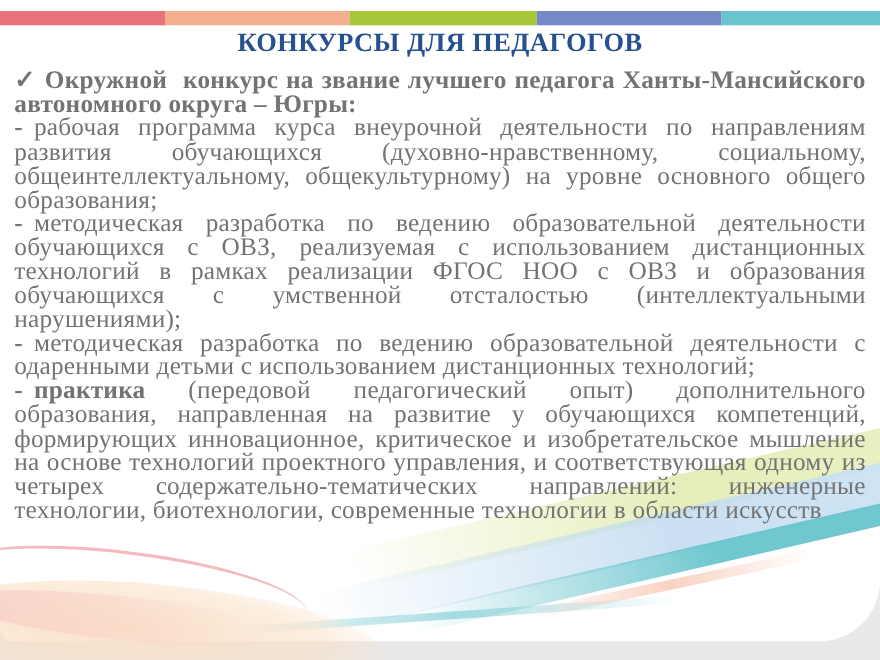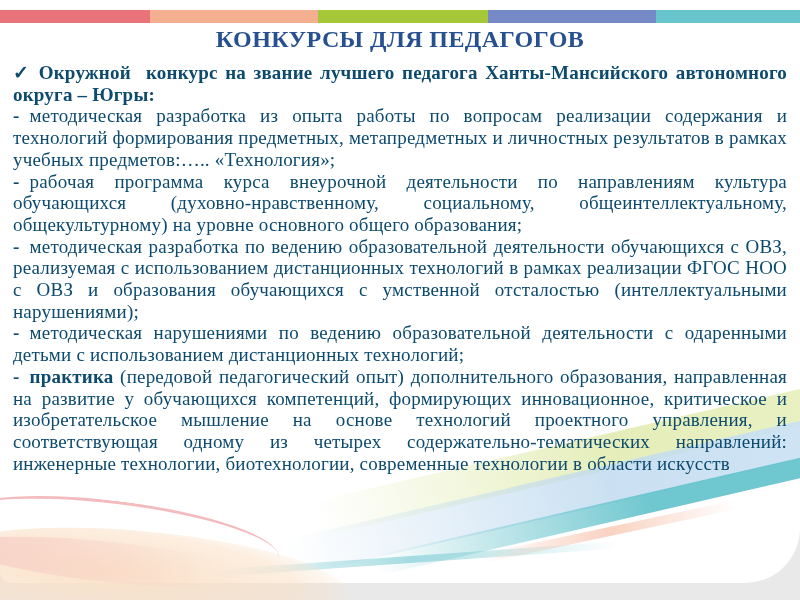--- a/index.html
+++ b/index.html
@@ -73,22 +73,22 @@
     text-align:center;
     font-size:24px;font-weight:bold;
     color:#26508f;
     letter-spacing:.4px;
     z-index:2;
   }
   
   .body-text{
     position:absolute;top:62px;left:13px;right:13px;
     z-index:2;
-    font-size:19px;line-height:21.7px;letter-spacing:.2px;
-    color:#0c4a6e;
+    font-size:23px;line-height:21.7px;letter-spacing:.2px;
+    color:#737373;
     text-align:justify;
   }
   .body-text p{margin:0;}
   .bold{font-weight:bold;}
   .bolditalic{font-weight:bold;font-style:italic;}
   .gap-above{margin-top:21px !important;}
   .bullet{font-weight:bold;margin-right:10px;}
   .bullet.check{margin-right:7px;}
   .lead-bold{font-weight:bold;font-family:Liberation Serif, serif;}
 </style>
@@ -118,34 +118,31 @@
 
   <div class="title">КОНКУРСЫ ДЛЯ ПЕДАГОГОВ</div>
 
   <div class="body-text">
 
     <p class="bold">
       <span class="bullet check">✓</span><span>Окружной&nbsp; конкурс на звание лучшего педагога Ханты-Мансийского автономного округа – Югры:</span>
     </p>
 
 
-    <p>
-      <span class="bullet">-</span><span>методическая разработка из опыта работы по вопросам реализации содержания и технологий формирования предметных, метапредметных и личностных результатов в рамках учебных предметов:….. «Технология»;</span>
-    </p>
 
     <p>
-      <span class="bullet">-</span><span>рабочая программа курса внеурочной деятельности по направлениям культура обучающихся (духовно-нравственному, социальному, общеинтеллектуальному, общекультурному) на уровне основного общего образования;</span>
+      <span class="bullet">-</span><span>рабочая программа курса внеурочной деятельности по направлениям развития обучающихся (духовно-нравственному, социальному, общеинтеллектуальному, общекультурному) на уровне основного общего образования;</span>
     </p>
 
     <p>
       <span class="bullet">-</span><span>методическая разработка по ведению образовательной деятельности обучающихся с ОВЗ, реализуемая с использованием дистанционных технологий в рамках реализации ФГОС НОО с ОВЗ и образования обучающихся с умственной отсталостью (интеллектуальными нарушениями);</span>
     </p>
 
     <p>
-      <span class="bullet">-</span><span>методическая нарушениями по ведению образовательной деятельности с одаренными детьми с использованием дистанционных технологий;</span>
+      <span class="bullet">-</span><span>методическая разработка по ведению образовательной деятельности с одаренными детьми с использованием дистанционных технологий;</span>
     </p>
 
 
 
     <p>
       <span class="bullet">-</span><span class="lead-bold">практика</span><span> (передовой педагогический опыт) дополнительного образования, направленная на развитие у обучающихся компетенций, формирующих инновационное, критическое и изобретательское мышление на основе технологий проектного управления, и соответствующая одному из четырех содержательно-тематических направлений: инженерные технологии, биотехнологии, современные технологии в области искусств</span>
     </p>
 
   </div>
 </div>

